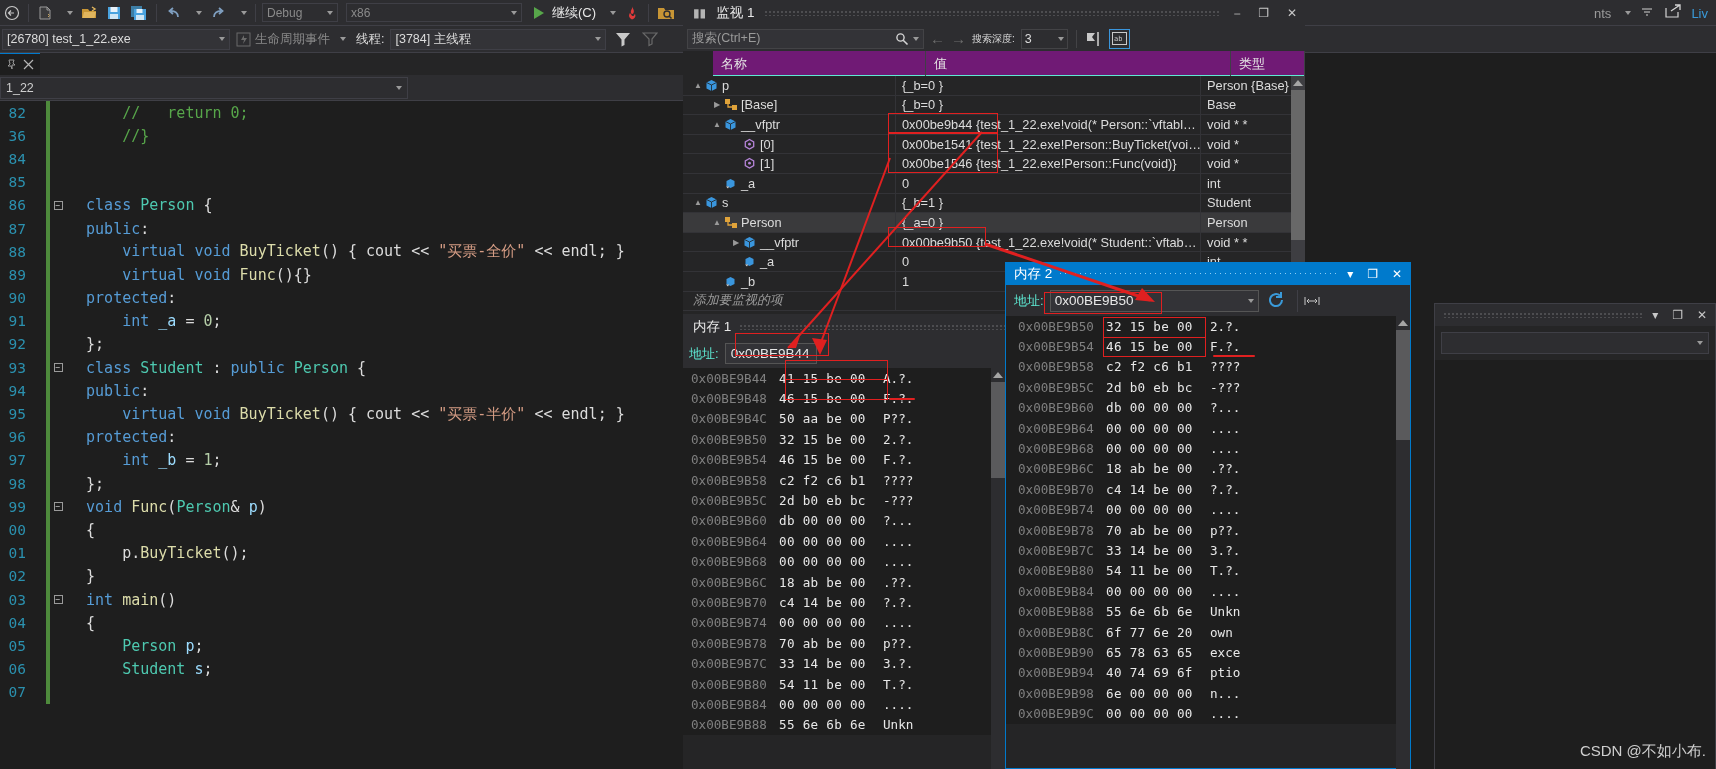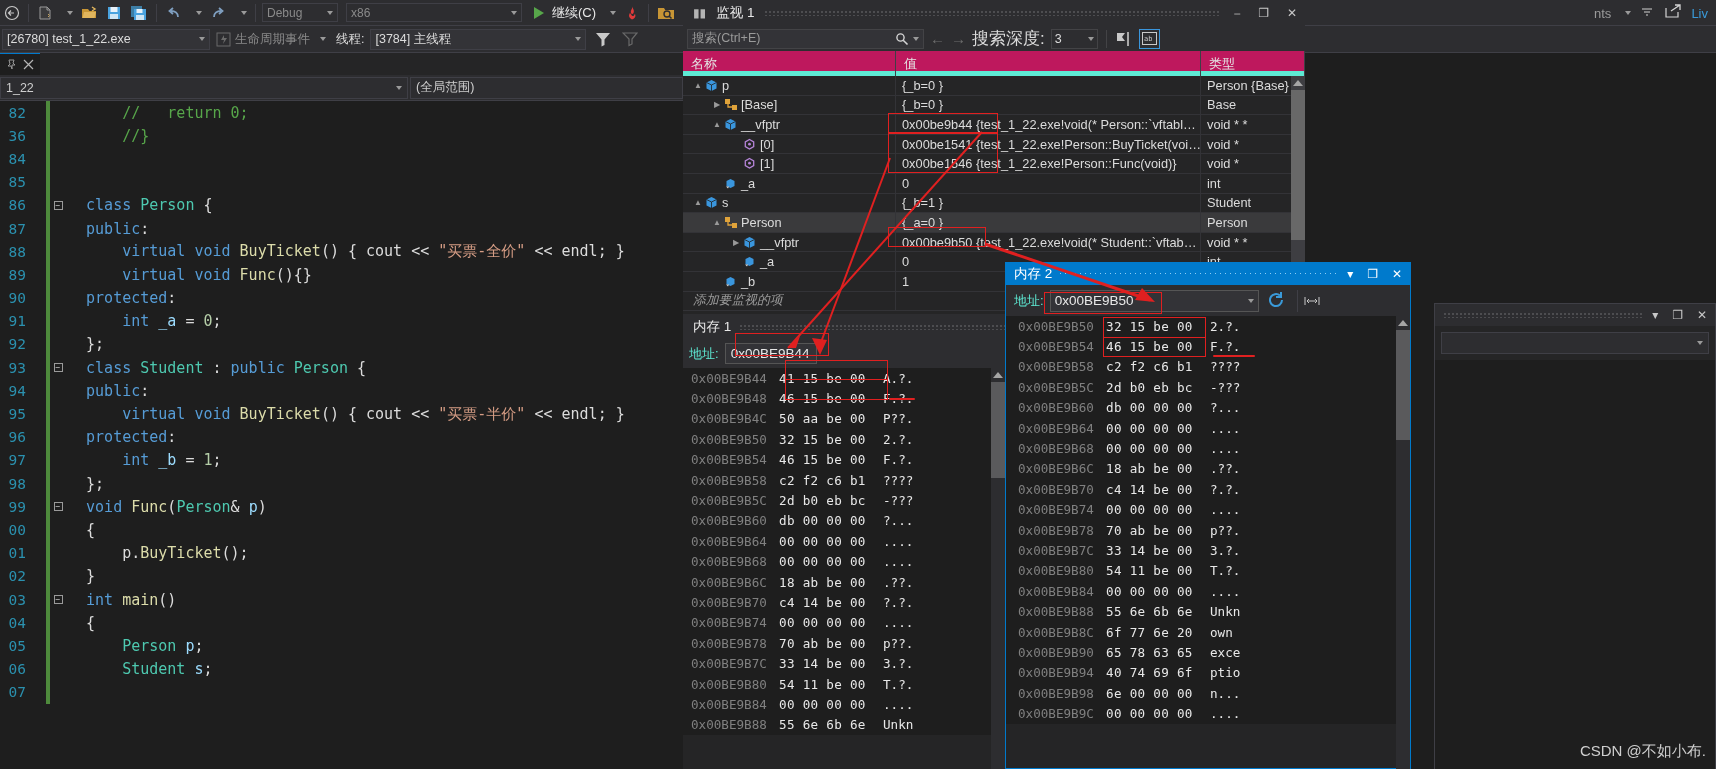--- a/index.html
+++ b/index.html
@@ -73,25 +73,25 @@
   
   .watch{ position:absolute; left:683px; top:0; width:622px; height:314px; background:#252526;}
   .watch-title{ height:26px; display:flex;align-items:center; padding-left:10px; gap:10px; background:#2d2d30;}
   .watch-title .t{ color:#e8e8e8; font-size:13.5px;}
   .dots{flex:1; height:6px; background-image:radial-gradient(#4d4d50 0.8px, transparent 0.9px); background-size:4px 4px;}
   .watch-toolbar{ height:25px; background:#2d2d30; display:flex;align-items:center;gap:6px; padding:0 4px;}
   .search-box{
     flex:0 0 237px; height:20px; background:#333337; border:1px solid #434346;
     display:flex;align-items:center;padding:0 4px; color:#9a9a9a; font-size:12.5px;
   }
-  .wt-label{ color:#dcdcdc; font-size:17px;}
+  .wt-label{ color:#dcdcdc; font-size:10px;}
   .depth-box{ width:47px;height:20px;background:#2d2d30;border:1px solid #434346;color:#dcdcdc;
      font-size:12.5px;display:flex;align-items:center;justify-content:space-between;padding:0 3px;}
-  .grid-head{ display:flex; height:25px; background:#be185d; color:#e4e4e4; font-size:13px;
-     border-bottom:5px solid #5eead4;}
+  .grid-head{ display:flex; height:25px; background:#701a75; color:#e4e4e4; font-size:13px;
+     border-bottom:1px solid #5eead4;margin-left:30px;}
   .gh{ display:flex;align-items:center; padding-left:8px; border-right:1px solid #3f3f46; height:25px;}
   .grow{ display:flex; height:19.6px; font-size:12.8px; border-bottom:1px solid #333337;}
   .grow.sel{ background:#3a3a3c; }
   .gc-name{ width:213px; display:flex;align-items:center; border-right:1px solid #333337; overflow:hidden; white-space:nowrap;}
   .gc-val{ width:305px; display:flex;align-items:center; padding-left:6px; border-right:1px solid #333337; overflow:hidden;white-space:nowrap; color:#dcdcdc;}
   .gc-type{ flex:1; display:flex;align-items:center;padding-left:6px; overflow:hidden;white-space:nowrap;color:#dcdcdc;}
   .twisty{ width:14px; text-align:center; color:#9a9a9a; font-size:8px; }
   .ico-obj{ width:13px;height:13px;display:inline-block;margin-right:4px;}
   .nm{ color:#dcdcdc; }
   .addwatch{ color:#9a9a9a; font-style:italic; font-size:12.8px;}
@@ -270,21 +270,21 @@
     <div style="width:20px">
       <svg width="20" height="16" viewBox="0 0 20 16">
           <path d="M3 5v9h12V9" fill="none" stroke="#d4d4d4" stroke-width="1.2"></path>
           <path d="M8 8l9-6M12 2h5v5" fill="none" stroke="#d4d4d4" stroke-width="1.3"></path>
         </svg>
     </div>
     <span class="live-lbl">Liv</span>
   </div>
 
   <div class="procbar">
-    <div class="procbox" style="width:208px">
+    <div class="procbox" style="width:228px">
       <span>[26780] test_1_22.exe</span>
         <div class="caret"></div>
     </div>
     <div style="display:flex;align-items:center;gap:4px">
       <svg width="15" height="15" viewBox="0 0 15 15">
           <rect x="1" y="1" width="13" height="13" fill="none" stroke="#6a6a6a"></rect>
           <path d="M8 3L5 8h3l-1 4 4-6H8z" fill="#6a6a6a"></path>
         </svg>
       <span style="color:#8a8a8a;font-size:12.5px">生命周期事件</span>
       <div class="caret"></div>
@@ -315,23 +315,20 @@
         <svg width="11" height="11" viewBox="0 0 11 11">
             <path d="M1 1l9 9M10 1l-9 9" stroke="#b4b4b4" stroke-width="1.2"></path>
           </svg>
       </div>
     </div>
     <div class="navbar">
       <div class="nav-combo" style="width:408px">
         <span>1_22</span>
           <div class="caret"></div>
       </div>
-      <div class="nav-combo" style="flex:1">
-        <span>(全局范围)</span>
-      </div>
     </div>
     <div class="code-area" id="code-area">
         <div class="ln">
           <div class="gutter">82</div>
           <div class="chgbar"></div>
           <div class="foldcol"></div>
           <div class="codetxt"><span>      </span><span class="c-com">// </span><span class="c-com">  return 0;</span></div>
         </div>
         <div class="ln">
           <div class="gutter">36</div>

